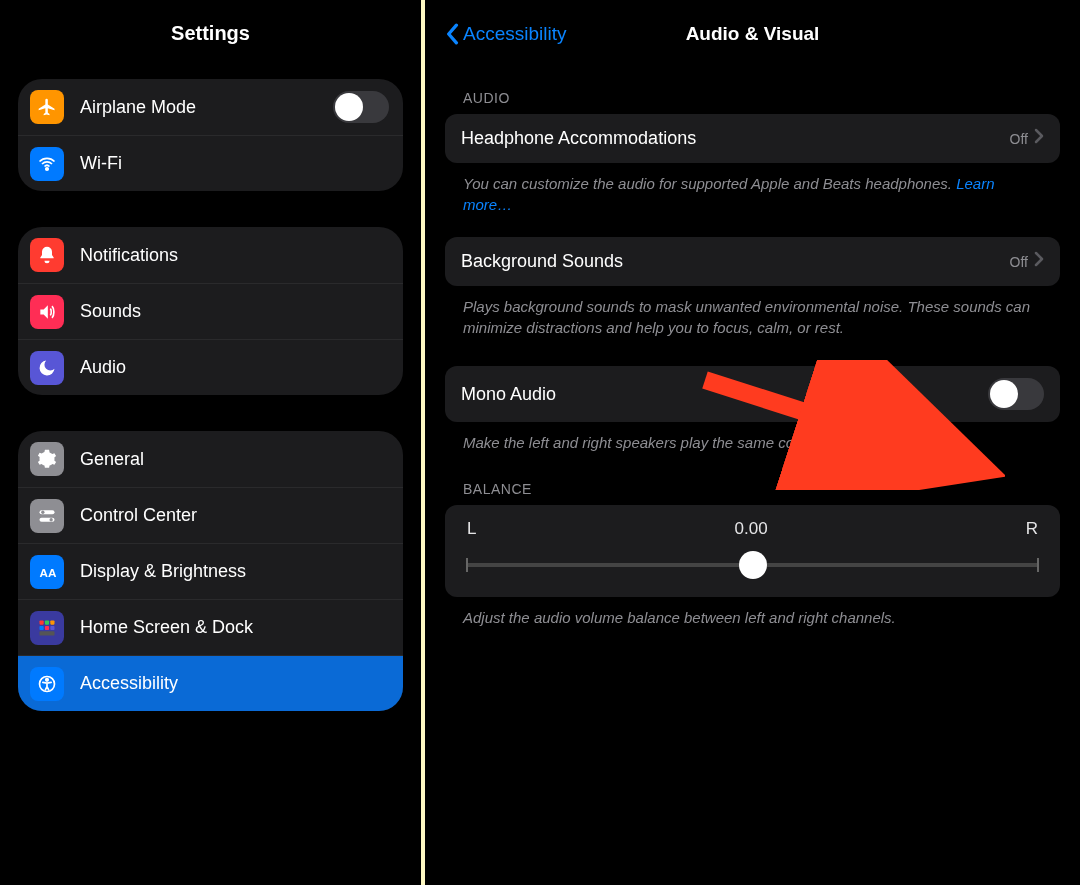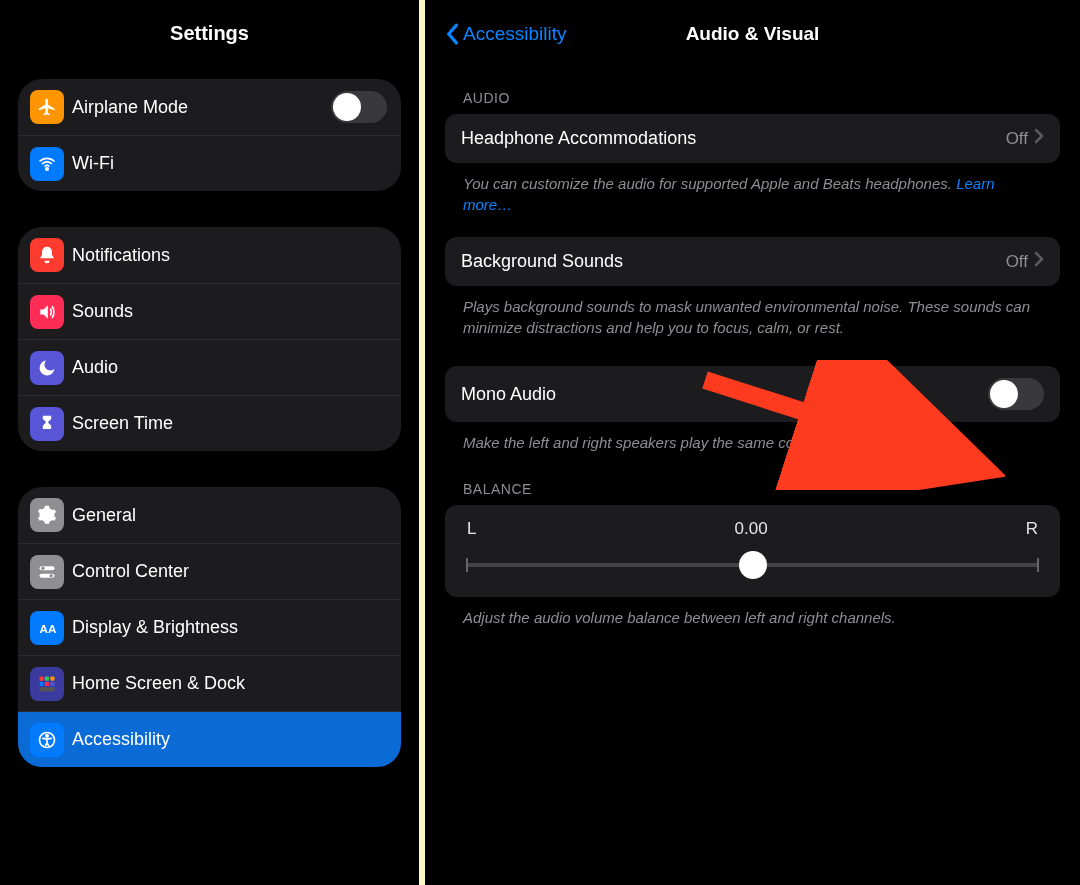--- a/index.html
+++ b/index.html
@@ -1,40 +1,40 @@
 <!DOCTYPE html>
 <html><head>
 <meta charset="utf-8">
 <style>
   * { box-sizing: border-box; margin: 0; padding: 0; font-family: -apple-system, "Helvetica Neue", Helvetica, Arial, sans-serif; }
   body { background: #000; color: #fff; width: 1080px; height: 885px; overflow: hidden; display: flex; }
-  .left-pane { width: 425px; background: #000; border-right: 6px solid #fef9c3; display: flex; flex-direction: column; }
+  .left-pane { width: 425px; background: #000; border-right: 4px solid #fef9c3; display: flex; flex-direction: column; }
   .right-pane { flex: 1; background: #000; display: flex; flex-direction: column; padding: 0 20px; }
   .settings-title { text-align: center; font-weight: 600; font-size: 20px; padding: 22px 0 22px 0; }
   .group { background: #1c1c1e; border-radius: 24px; margin: 12px 18px 24px 18px; overflow: hidden; }
   .row { display: flex; align-items: center; height: 56px; padding: 0 14px 0 12px; border-top: 1px solid #2a2a2c; cursor: pointer; }
   .row:first-child { border-top: none; }
   .row.selected { background: #0a6ad6; }
-  .icon-box { width: 34px; height: 34px; border-radius: 8px; display: flex; align-items: center; justify-content: center; margin-right: 8px; flex-shrink: 0; }
+  .icon-box { width: 34px; height: 34px; border-radius: 8px; display: flex; align-items: center; justify-content: center; margin-right: 16px; flex-shrink: 0; }
   .icon-box svg { width: 20px; height: 20px; }
   .row-label { font-size: 18px; color: #fff; flex: 1; }
   .row-value { font-size: 17px; color: #8e8e93; margin-right: 6px; }
   .toggle { width: 56px; height: 32px; border-radius: 16px; background: #39393d; position: relative; }
   .toggle .knob { position: absolute; width: 28px; height: 28px; background: #fff; border-radius: 50%; top: 2px; left: 2px; }
 
   
   .nav { display: flex; align-items: center; height: 56px; position: relative; margin-top:6px;}
   .back { display: flex; align-items: center; color: #0a84ff; font-size: 19px; cursor: pointer; }
   .back svg { width: 14px; height: 22px; margin-right: 4px; }
   .nav-title { position: absolute; left: 50%; transform: translateX(-50%); font-size: 19px; font-weight: 600; }
 
   .section-header { font-size: 14px; color: #8e8e93; letter-spacing: 0.5px; padding: 28px 18px 8px 18px; text-transform: uppercase; }
   .cell { background: #1c1c1e; border-radius: 12px; display: flex; align-items: center; padding: 14px 16px; font-size: 18px; cursor: pointer; }
   .cell .label { flex: 1; }
-  .cell .value { color: #8e8e93; font-size: 17px; margin-right: 6px; }
+  .cell .value { color: #8e8e93; font-size: 14px; margin-right: 6px; }
   .chev { color: #5a5a5f; }
   .footer-text { font-size: 15px; color: #8e8e93; padding: 10px 18px 0 18px; line-height: 1.4; font-style: italic; }
   .footer-text .link { color: #0a84ff; }
 
   .cell-toggle { background: #1c1c1e; border-radius: 12px; display: flex; align-items: center; padding: 12px 16px; font-size: 18px; }
   .cell-toggle .label { flex: 1; }
 
   .balance-box { background: #1c1c1e; border-radius: 12px; padding: 14px 22px 22px 22px; }
   .balance-labels { display: flex; justify-content: space-between; font-size: 17px; color: #e5e5e7; margin-bottom: 16px; }
   .balance-labels .center { color: #e5e5e7; }
@@ -99,28 +99,20 @@
       <span class="row-label">Sounds</span>
     </div>
     <div class="row">
       <div class="icon-box" style="background:#5856d6">
         <svg viewBox="0 0 24 24" fill="#fff">
             <path d="M21 13A9 9 0 1 1 11 3a7 7 0 0 0 10 10z"></path>
           </svg>
       </div>
       <span class="row-label">Audio</span>
     </div>
-    <div class="row">
-      <div class="icon-box" style="background:#5856d6">
-        <svg viewBox="0 0 24 24" fill="#fff">
-            <path d="M7 2h10v4l-4 4 4 4v4H7v-4l4-4-4-4V2z"></path>
-          </svg>
-      </div>
-      <span class="row-label">Screen Time</span>
-    </div>
   </div>
 
   <div class="group" style="margin-bottom:0;">
     <div class="row">
       <div class="icon-box" style="background:#8e8e93">
         <svg viewBox="0 0 24 24" fill="#fff">
             <path d="M12 8a4 4 0 1 0 0 8 4 4 0 0 0 0-8zm9 4a8.9 8.9 0 0 0-.2-1.9l2.1-1.6-2-3.5-2.5 1a9 9 0 0 0-3.3-1.9L14.5 1h-5l-.6 2.6A9 9 0 0 0 5.6 5.5l-2.5-1-2 3.5 2.1 1.6A8.9 8.9 0 0 0 3 12c0 .6.1 1.3.2 1.9l-2.1 1.6 2 3.5 2.5-1a9 9 0 0 0 3.3 1.9l.6 2.6h5l.6-2.6a9 9 0 0 0 3.3-1.9l2.5 1 2-3.5-2.1-1.6c.1-.6.2-1.3.2-1.9z"></path>
           </svg>
       </div>
       <span class="row-label">General</span>

